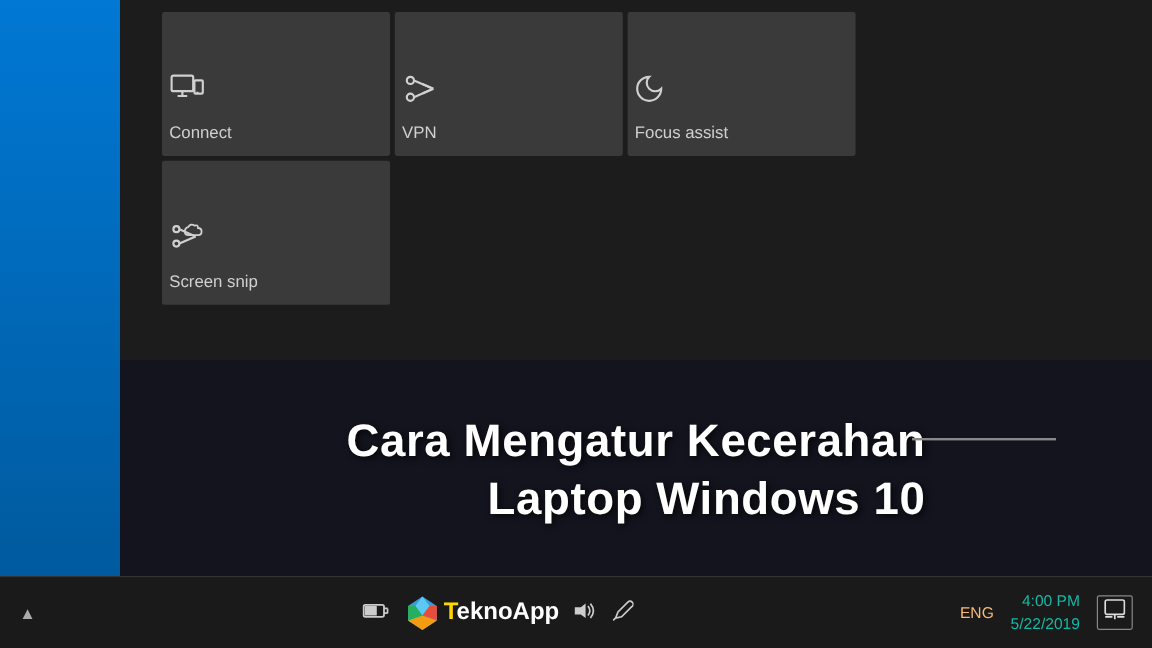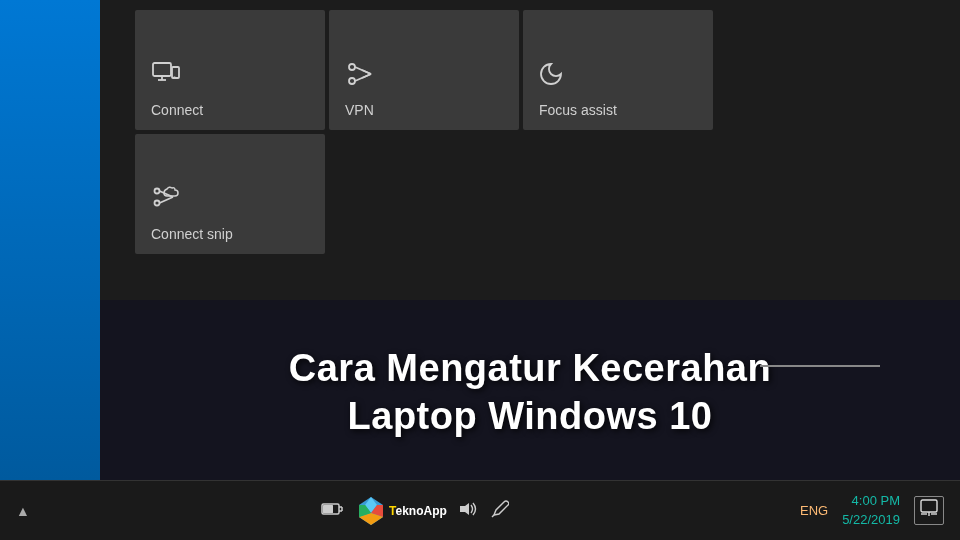--- a/index.html
+++ b/index.html
@@ -40,21 +40,21 @@
       gap: 4px;
     }
 
     .tile {
       background: #3a3a3a;
       width: 190px;
       height: 120px;
       display: flex;
       flex-direction: column;
       justify-content: flex-end;
-      padding: 12px 16px;
+      padding: 12px 6px;
       cursor: pointer;
       border-radius: 2px;
     }
 
     .tile-icon {
       font-size: 28px;
       color: #e0e0e0;
       margin-bottom: 8px;
       line-height: 1;
     }
@@ -90,21 +90,21 @@
       background: rgba(20, 20, 30, 0.92);
       display: flex;
       align-items: center;
       justify-content: center;
     }
 
     .main-title {
       color: #ffffff;
       font-size: 38px;
       font-weight: 700;
-      text-align: center;
+      text-align: right;
       text-shadow: 2px 2px 6px rgba(0,0,0,0.8);
       line-height: 1.25;
       letter-spacing: 0.5px;
       font-family: 'Segoe UI', Arial, sans-serif;
     }
 
     
     .deco-line {
       position: absolute;
       top: 365px;
@@ -189,21 +189,21 @@
     }
 
     .logo-gem {
       width: 32px;
       height: 32px;
       position: relative;
       display: inline-block;
     }
 
     .logo-text {
-      font-size: 12px;
+      font-size: 20px;
       font-weight: 700;
       color: #fff;
     }
 
     .logo-text span.yellow {
       color: #ffd700;
     }
 
     
     .battery-icon {
@@ -277,21 +277,21 @@
       <svg viewBox="0 0 30 30">
 
         <circle cx="6" cy="8" r="2.5"></circle>
         <circle cx="6" cy="20" r="2.5"></circle>
         <line x1="8.5" y1="8" x2="22" y2="14"></line>
         <line x1="8.5" y1="20" x2="22" y2="14"></line>
 
         <path d="M16 6 Q18 3 21 5 Q24 4 24 7 Q27 7 27 10 Q27 13 24 13 L16 13 Q13 13 13 10 Q13 7 16 6Z" stroke-width="1.5"></path>
       </svg>
     </div>
-    <span class="tile-label">Connect snip</span>
+    <span class="tile-label">Screen snip</span>
   </div>
 
 </div>
 
 <div class="text-overlay">
   <div class="main-title">
     <span>Cara Mengatur Kecerahan</span><br>
     <span>Laptop Windows 10</span>
   </div>
 </div>

